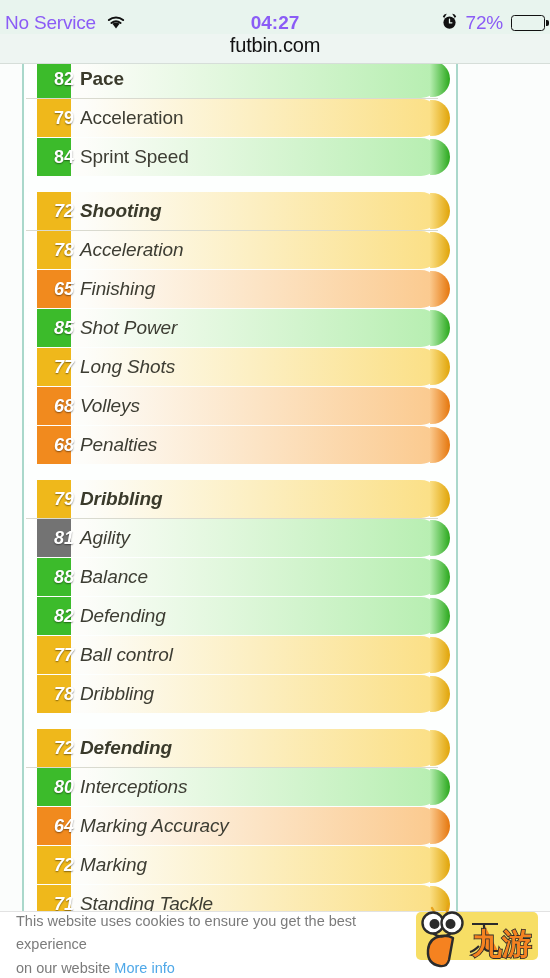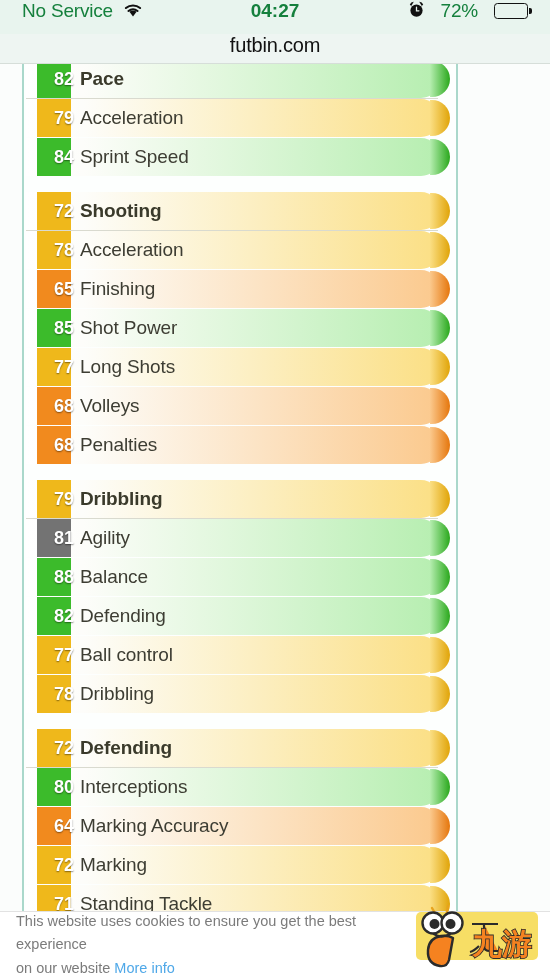--- a/index.html
+++ b/index.html
@@ -15,27 +15,27 @@
     background: #ffffff;
     overflow: hidden;
   }
 
   
   .statusbar {
     position: relative;
     height: 34px;
     background: #e8f4ee;
     display: flex;
-    align-items: flex-start;
-    padding: 0 22px;
-    color: #15803d;
+    align-items: flex-end;
+    padding: 0 5px;
+    color: #8b5cf6;
   }
   .sb-left { display: flex; align-items: center; gap: 9px; flex: 1 1 0; }
   .sb-center { position: absolute; left: 0; right: 0; text-align: center; pointer-events: none; }
-  .sb-right { display: flex; align-items: center; gap: 16px; flex: 1 1 0; justify-content: flex-end; position: relative; z-index: 2;}
+  .sb-right { display: flex; align-items: center; gap: 8px; flex: 1 1 0; justify-content: flex-end; position: relative; z-index: 2;}
   .sb-text { font-size: 19px; letter-spacing: -0.2px; }
   .sb-time { font-size: 19px; font-weight: bold; letter-spacing: 0px; }
   .wifi-ico { display:block; }
   .alarm-ico { display:block; }
   .batt {
     width: 34px; height: 16px;
     border: 1.6px solid #111;
     border-radius: 3.5px;
     position: relative;
     padding: 1.6px;
@@ -75,21 +75,21 @@
     width: 436px;
     border-left: 2px solid #aad8cb;
     border-right: 2px solid #aad8cb;
     background: #fdfffe;
     height: 100%;
   }
 
   .stat-list { position: relative; padding-top: 0; }
 
   .group { padding: 0; }
-  .group + .group { margin-top: 16px; }
+  .group + .group { margin-top: 16px; font-style: italic; }
 
   .row {
     position: relative;
     height: 38px;
     display: flex;
     align-items: center;
     margin-bottom: 1px;
   }
 
   

